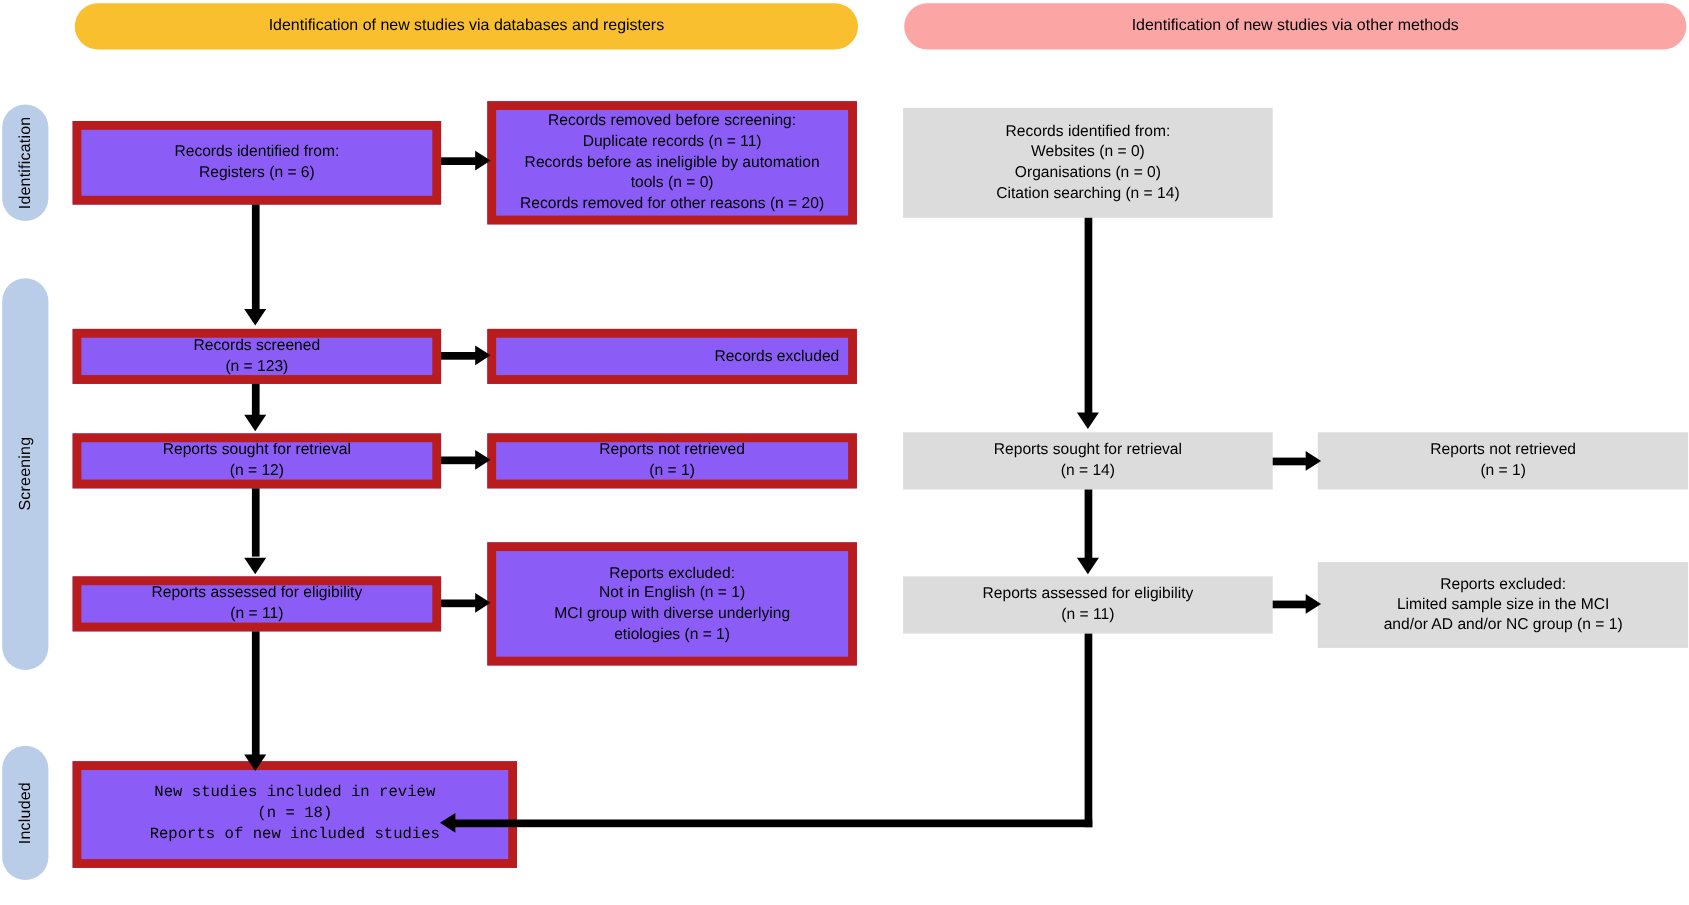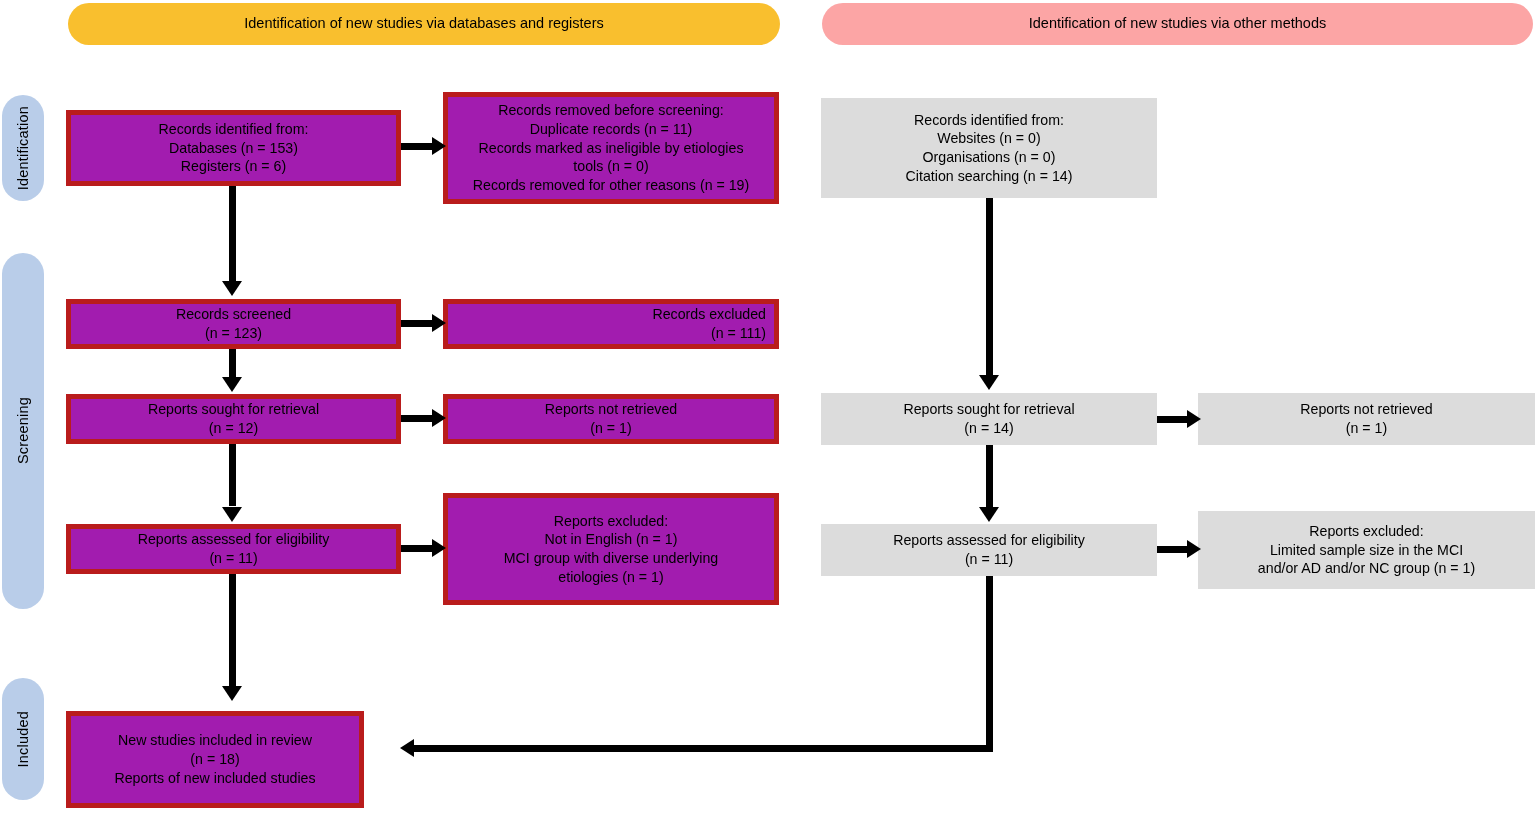--- a/index.html
+++ b/index.html
@@ -56,22 +56,22 @@
     box-sizing: border-box;
     display: flex;
     align-items: center;
     justify-content: center;
     text-align: center;
     font-size: 14.2px;
     line-height: 1.32;
     padding: 3px 8px;
   }
   .box.outlined {
-    background: #a21caf;
-    border: 5px solid #b91c1c;
+    background: #8b5cf6;
+    border: 8px solid #b91c1c;
   }
   .box.filled {
     background: #DCDCDC;
     border: none;
   }
   .box .txt { display: block; width: 100%; }
   .box .txt div { white-space: nowrap; }
 
   
   .vline, .hline {
@@ -121,46 +121,44 @@
     <span>Screening</span>
   </div>
 
   <div class="pill" style="left:2px; top:678px; width:42px; height:122px;">
     <span>Included</span>
   </div>
 
   <div class="box outlined" style="left:66px; top:110px; width:335px; height:76px;">
     <span class="txt">
       <div>Records identified from:</div>
-      <div>Databases (n = 153)</div>
       <div>Registers (n = 6)</div>
     </span>
   </div>
 
   <div class="box outlined" style="left:443px; top:92px; width:336px; height:112px;">
     <span class="txt">
       <div>Records removed before screening:</div>
       <div>Duplicate records (n = 11)</div>
-      <div>Records marked as ineligible by etiologies</div>
+      <div>Records before as ineligible by automation</div>
       <div>tools (n = 0)</div>
-      <div>Records removed for other reasons (n = 19)</div>
+      <div>Records removed for other reasons (n = 20)</div>
     </span>
   </div>
 
   <div class="box outlined" style="left:66px; top:299px; width:335px; height:50px;">
     <span class="txt">
       <div>Records screened</div>
       <div>(n = 123)</div>
     </span>
   </div>
 
   <div class="box outlined" style="left:443px; top:299px; width:336px; height:50px;text-align:right;">
     <span class="txt">
       <div>Records excluded</div>
-      <div>(n = 111)</div>
     </span>
   </div>
 
   <div class="box outlined" style="left:66px; top:394px; width:335px; height:50px;">
     <span class="txt">
       <div>Reports sought for retrieval</div>
       <div>(n = 12)</div>
     </span>
   </div>
 
@@ -180,21 +178,21 @@
 
   <div class="box outlined" style="left:443px; top:493px; width:336px; height:112px;">
     <span class="txt">
       <div>Reports excluded:</div>
       <div>Not in English (n = 1)</div>
       <div>MCI group with diverse underlying</div>
       <div>etiologies (n = 1)</div>
     </span>
   </div>
 
-  <div class="box outlined" style="left:66px; top:711px; width:298px; height:97px;">
+  <div class="box outlined" style="left:66px; top:692px; width:404px; height:97px;font-family:Liberation Mono, monospace;">
     <span class="txt">
       <div>New studies included in review</div>
       <div>(n = 18)</div>
       <div>Reports of new included studies</div>
     </span>
   </div>
 
   <div class="box filled" style="left:821px; top:98px; width:336px; height:100px;">
     <span class="txt">
       <div>Records identified from:</div>

